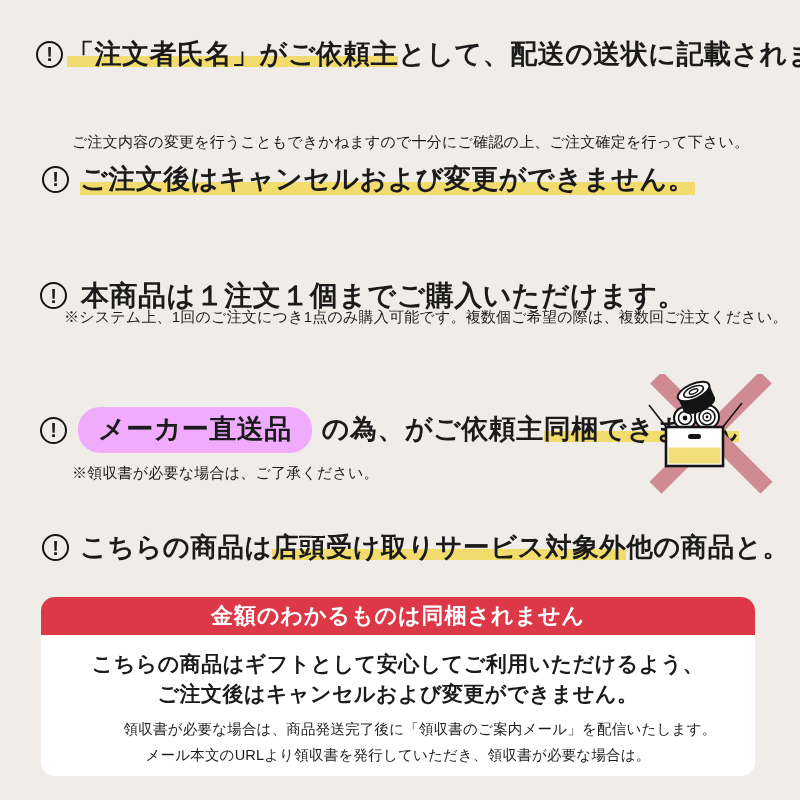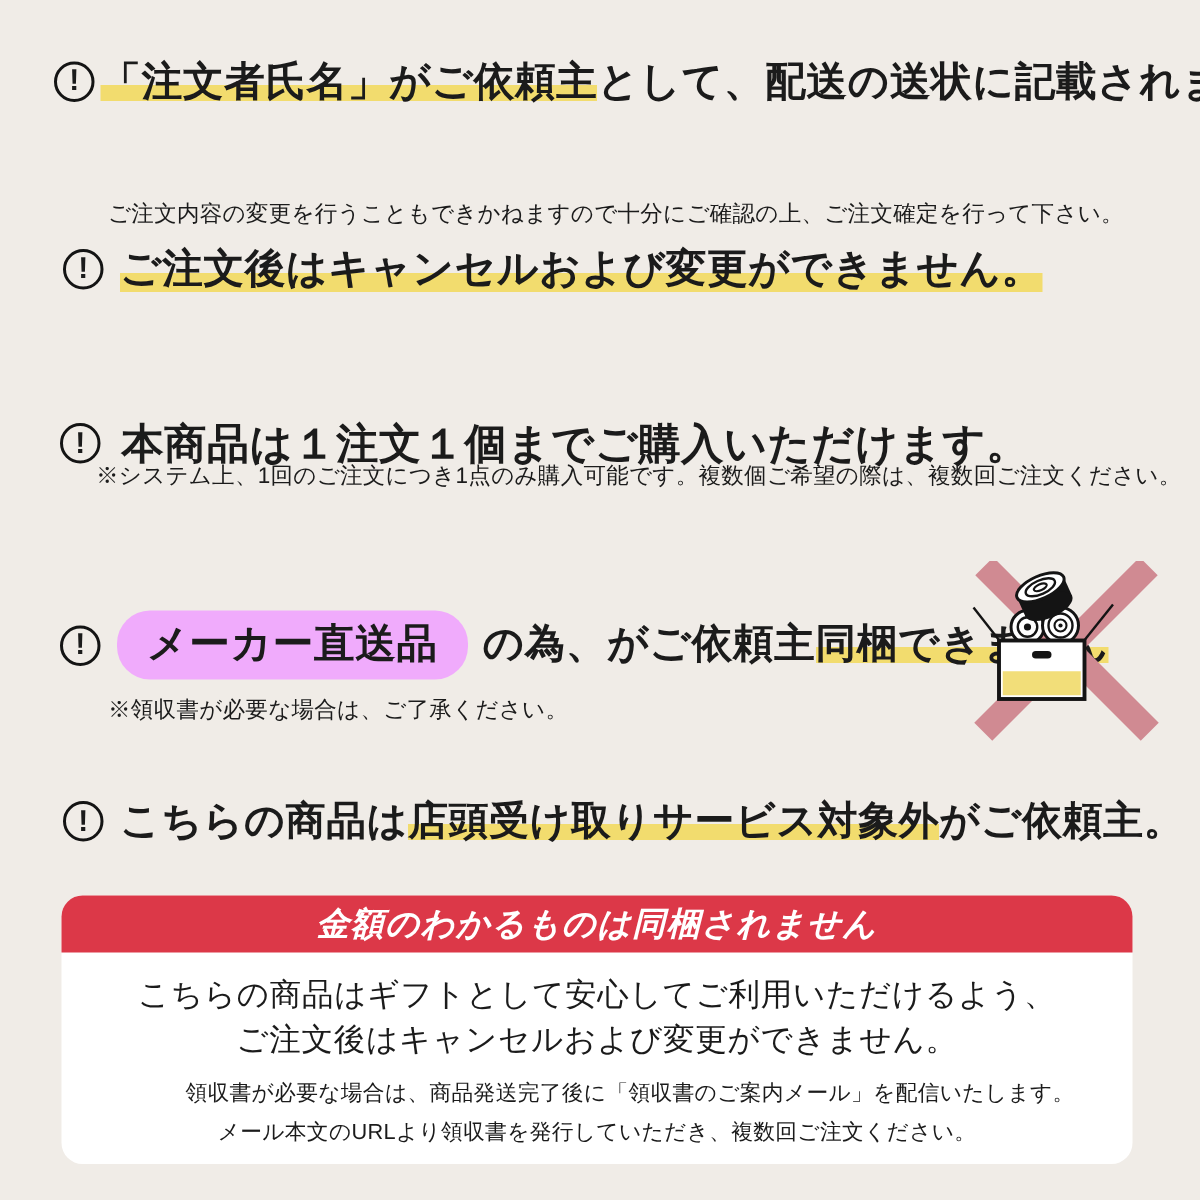--- a/index.html
+++ b/index.html
@@ -42,23 +42,23 @@
   .gift-card{
     position:absolute;left:41px;top:597px;width:714px;height:179px;
     background:#ffffff;border-radius:14px;
     box-sizing:border-box;
     text-align:center;
   }
   .gift-banner{
     height:38px;border-radius:14px 14px 0 0;
     background:#DC3848;color:#ffffff;
     font-size:22px;font-weight:700;letter-spacing:1px;
-    display:flex;align-items:center;justify-content:center;font-style:italic;
+    display:flex;align-items:center;justify-content:center;
   }
-  .gift-line{font-size:21px;font-weight:400;letter-spacing:.5px;line-height:30px;}
+  .gift-line{font-size:21px;font-weight:700;letter-spacing:.5px;line-height:30px;}
   .gift-body{padding-top:14px;}
   .gift-note{font-size:14.5px;font-weight:400;line-height:26px;letter-spacing:.2px;}
   .gift-note.first{margin-top:7px;padding-left:44px;}
 </style>
 </head>
 <body>
 
 <div class="stage">
 
   <div class="row" style="left:36px;top:36px;gap:4px;">
@@ -109,26 +109,26 @@
     </g>
     <g>
       <rect x="18" y="53" width="57" height="39" fill="#ffffff" stroke="#141414" stroke-width="2.6"></rect>
       <rect x="20.5" y="73.5" width="52" height="16" fill="#F2DE79"></rect>
       <rect x="40" y="60" width="13" height="5" rx="2.5" fill="#141414"></rect>
     </g>
   </svg>
 
   <div class="row" style="left:42px;top:530px;">
     <span class="alert">!</span>
-    <span class="main-text" style="font-size:26.5px;"><span>こちらの商品は</span><span class="hl">店頭受け取りサービス対象外</span><span>がご依頼主。</span></span>
+    <span class="main-text" style="font-size:26.5px;"><span>こちらの商品は</span><span class="hl">店頭受け取りサービス対象外</span><span>他の商品と。</span></span>
   </div>
 
   <div class="gift-card">
     <div class="gift-banner">金額のわかるものは同梱されません</div>
     <div class="gift-body">
       <div class="gift-line">こちらの商品はギフトとして安心してご利用いただけるよう、</div>
       <div class="gift-line">ご注文後はキャンセルおよび変更ができません。</div>
       <div class="gift-note first">領収書が必要な場合は、商品発送完了後に「領収書のご案内メール」を配信いたします。</div>
-      <div class="gift-note">メール本文のURLより領収書を発行していただき、複数回ご注文ください。</div>
+      <div class="gift-note">メール本文のURLより領収書を発行していただき、領収書が必要な場合は。</div>
     </div>
   </div>
 
 </div>
 
 </body></html>

